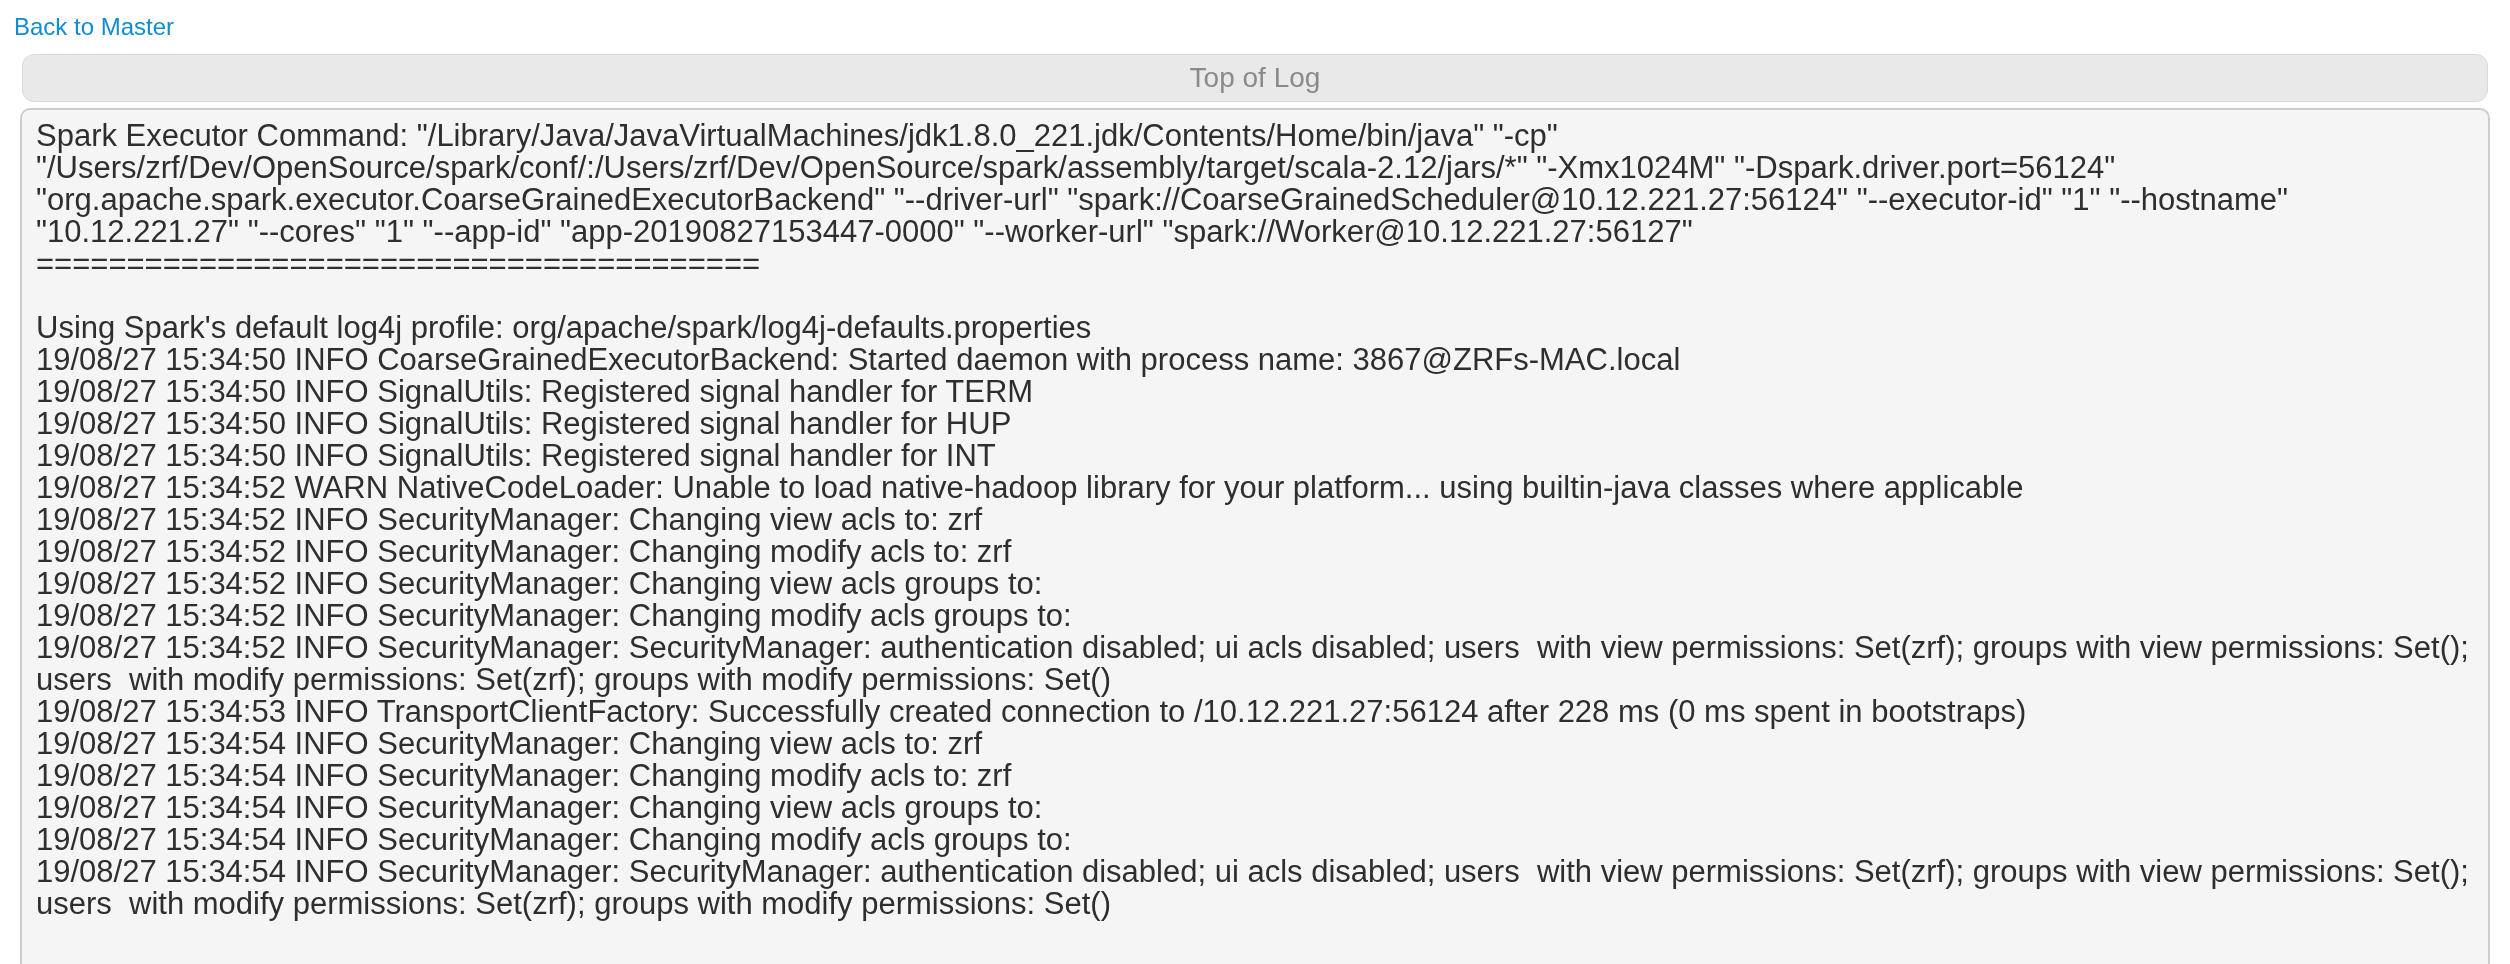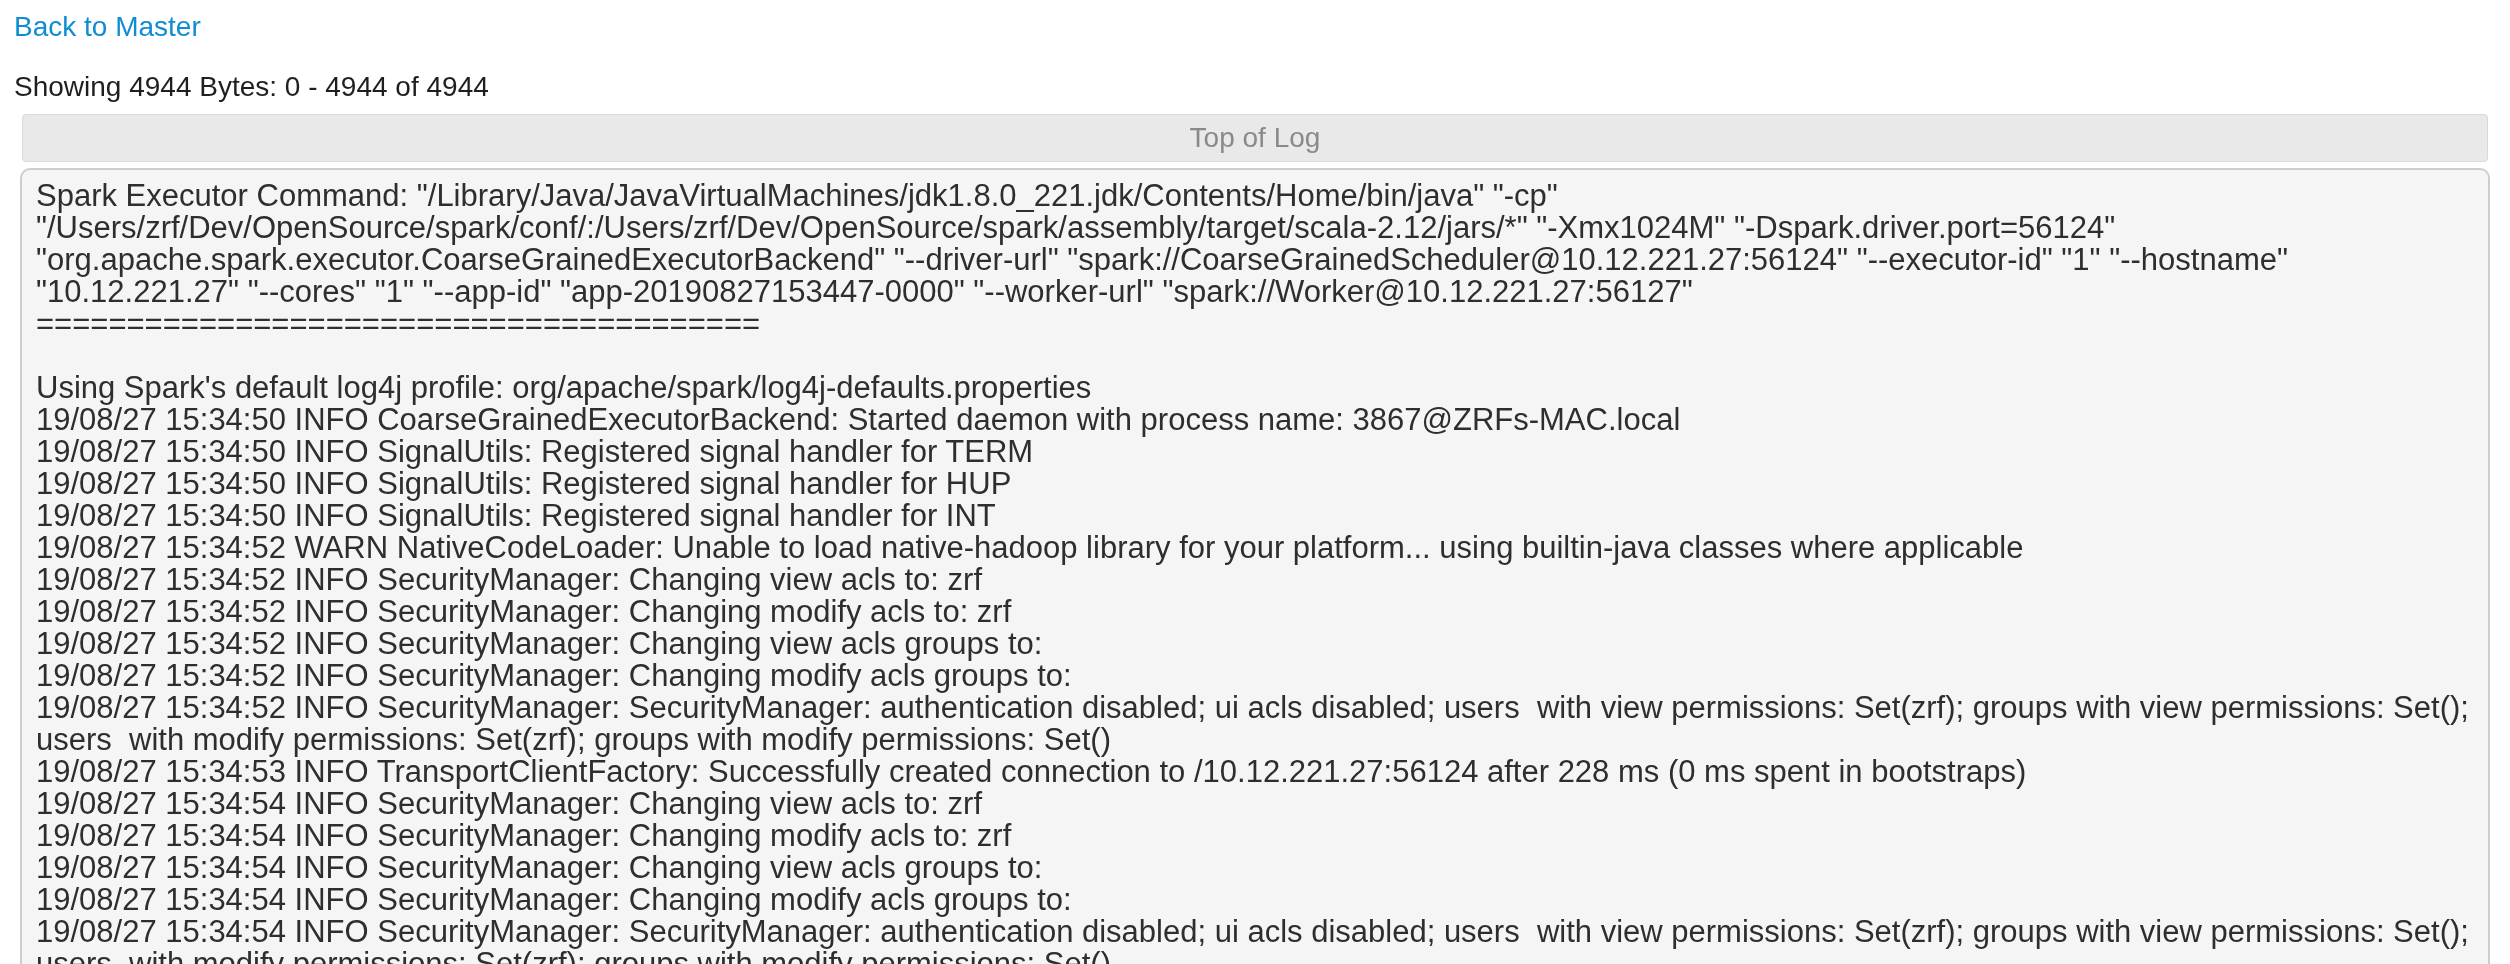--- a/index.html
+++ b/index.html
@@ -12,39 +12,39 @@
     font-family: "Liberation Sans", "DejaVu Sans", sans-serif;
   }
   .page {
     position: relative;
     width: 2510px;
     height: 964px;
   }
   .back-link {
     display: inline-block;
     margin: 10px 0 0 14px;
-    font-size: 28px;
+    font-size: 24px;
     line-height: 34px;
     color: #0e8cd4;
     text-decoration: none;
     cursor: pointer;
   }
   .byte-range {
     margin: 26px 0 0 14px;
     font-size: 28px;
     line-height: 34px;
     color: #1f1f1f;
   }
   .top-bar {
     margin: 10px 22px 0 22px;
     height: 46px;
     line-height: 46px;
     background: #e9e9e9;
     border: 1px solid #d9d9d9;
-    border-radius: 4px;
+    border-radius: 12px;
     text-align: center;
     font-size: 28px;
     color: #8a8a8a;
     cursor: pointer;
   }
   .log-box {
     margin: 6px 20px 0 20px;
     background: #f5f5f5;
     border: 2px solid #cdcdcd;
     border-radius: 10px;
@@ -63,21 +63,20 @@
     word-wrap: break-word;
   }
 </style>
 </head>
 <body>
 
 <div class="page">
 
   <a class="back-link" href="#">Back to Master</a>
 
-  <div class="byte-range">Showing 4944 Bytes: 0 - 4944 of 4944</div>
 
   <div class="top-bar">Top of Log</div>
 
   <div class="log-box">
     <pre class="log-text">Spark Executor Command: "/Library/Java/JavaVirtualMachines/jdk1.8.0_221.jdk/Contents/Home/bin/java" "-cp" "/Users/zrf/Dev/OpenSource/spark/conf/:/Users/zrf/Dev/OpenSource/spark/assembly/target/scala-2.12/jars/*" "-Xmx1024M" "-Dspark.driver.port=56124" "org.apache.spark.executor.CoarseGrainedExecutorBackend" "--driver-url" "spark://CoarseGrainedScheduler@10.12.221.27:56124" "--executor-id" "1" "--hostname" "10.12.221.27" "--cores" "1" "--app-id" "app-20190827153447-0000" "--worker-url" "spark://Worker@10.12.221.27:56127"
 ========================================
 
 Using Spark's default log4j profile: org/apache/spark/log4j-defaults.properties
 19/08/27 15:34:50 INFO CoarseGrainedExecutorBackend: Started daemon with process name: 3867@ZRFs-MAC.local
 19/08/27 15:34:50 INFO SignalUtils: Registered signal handler for TERM

